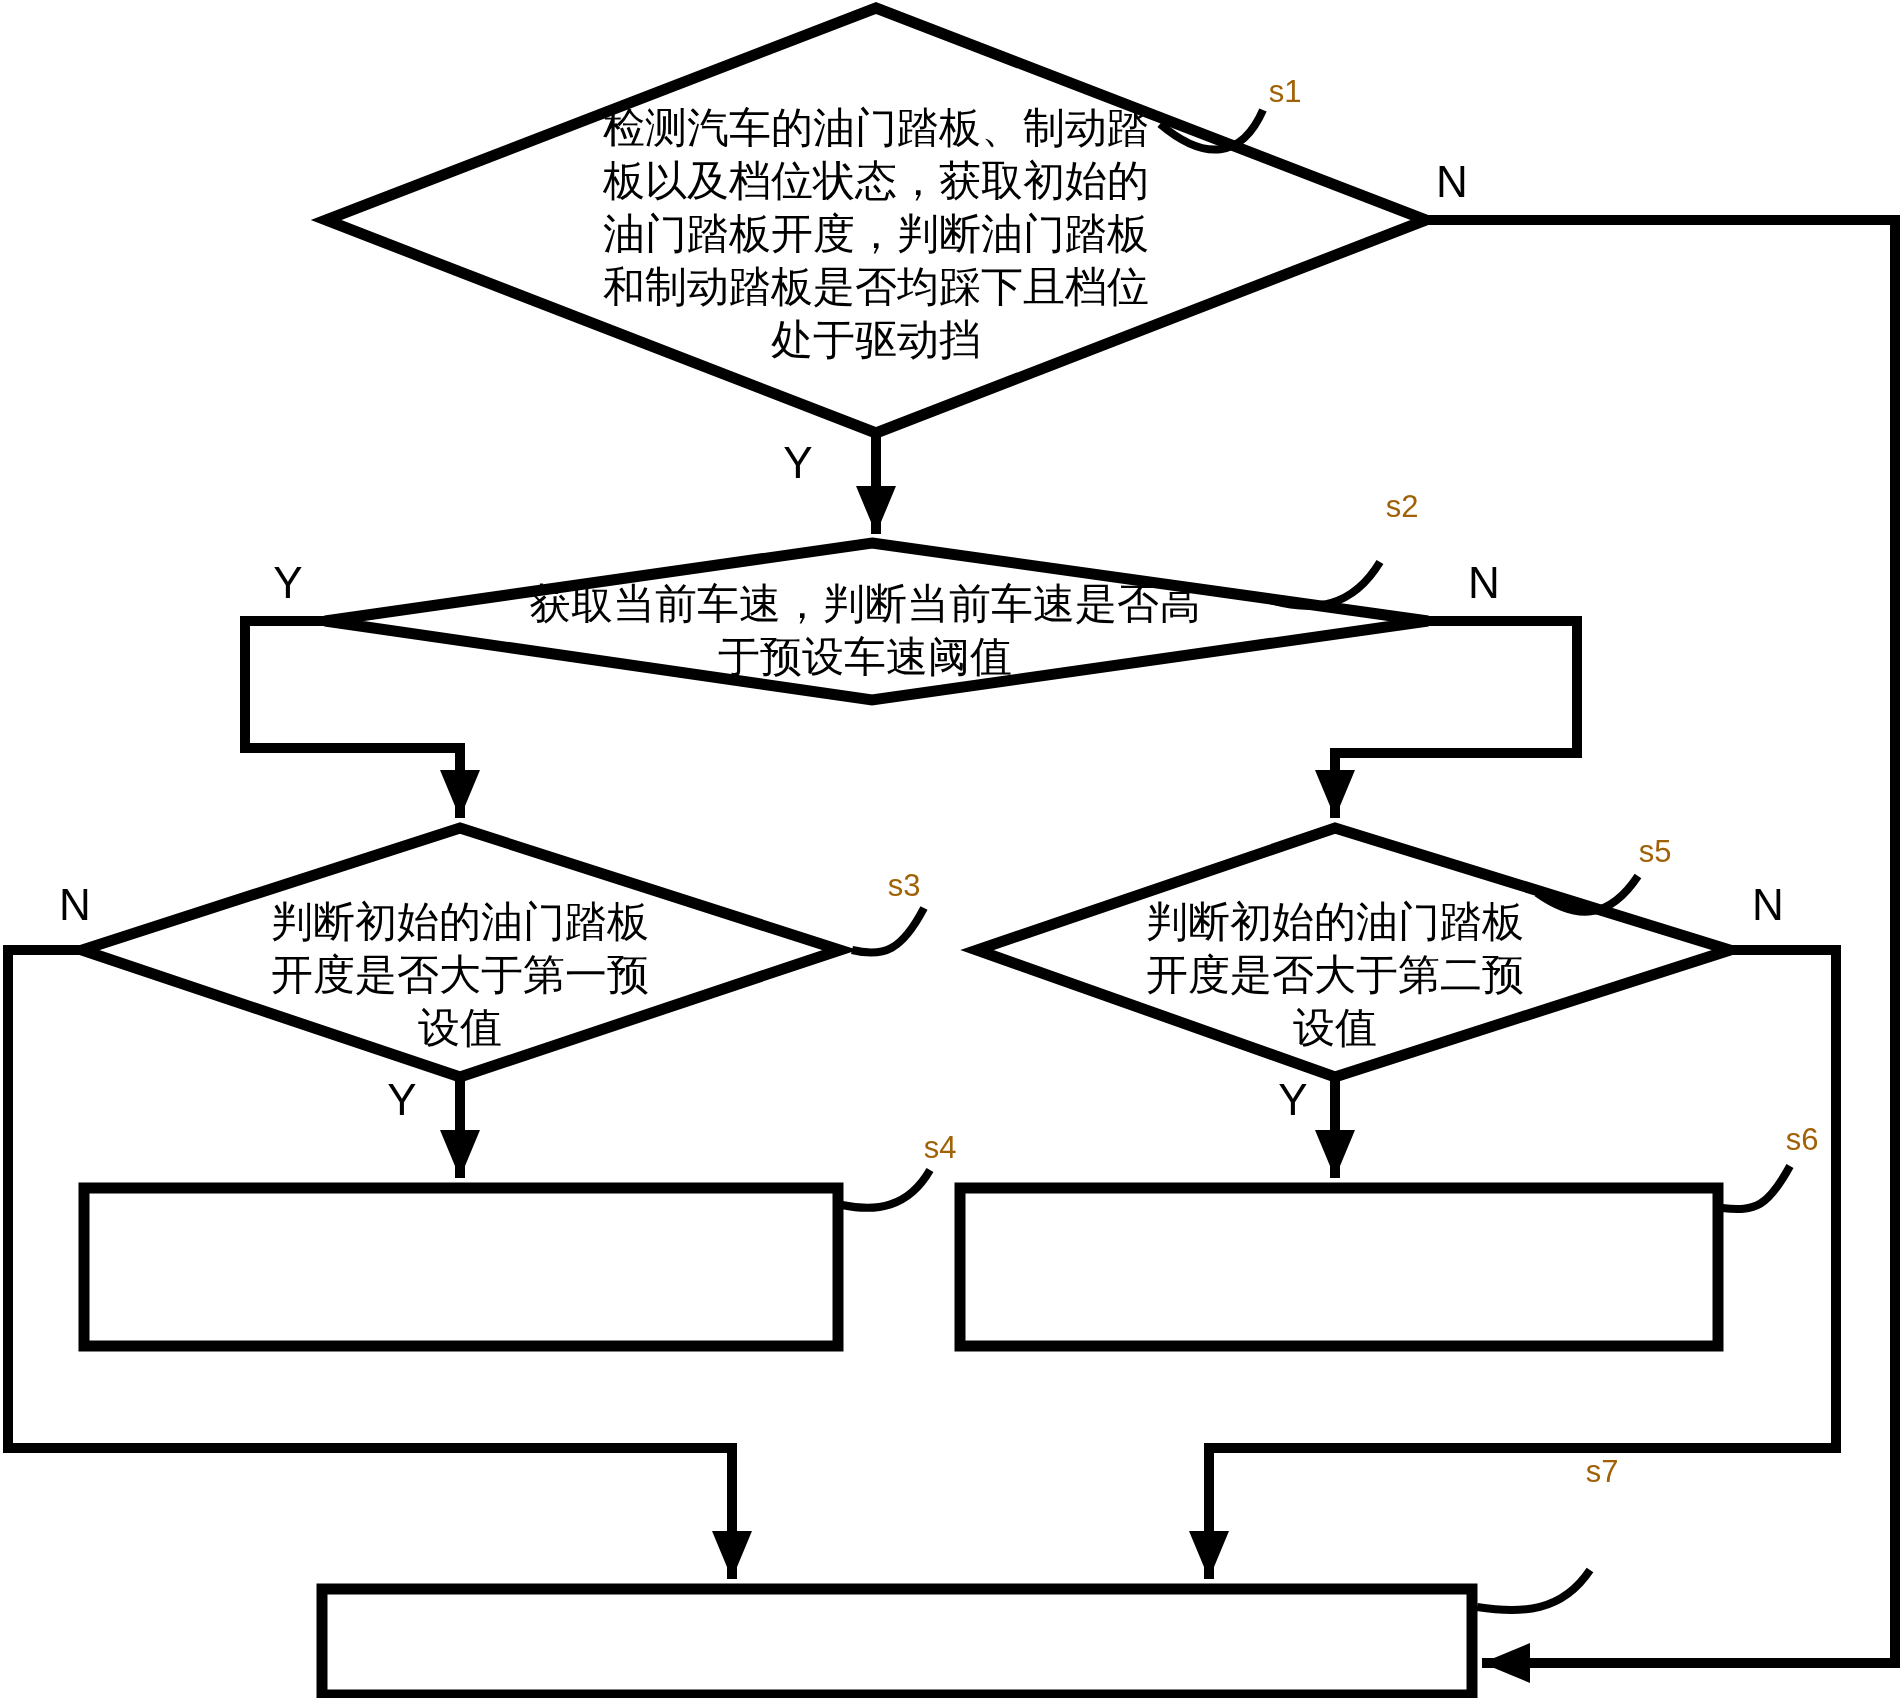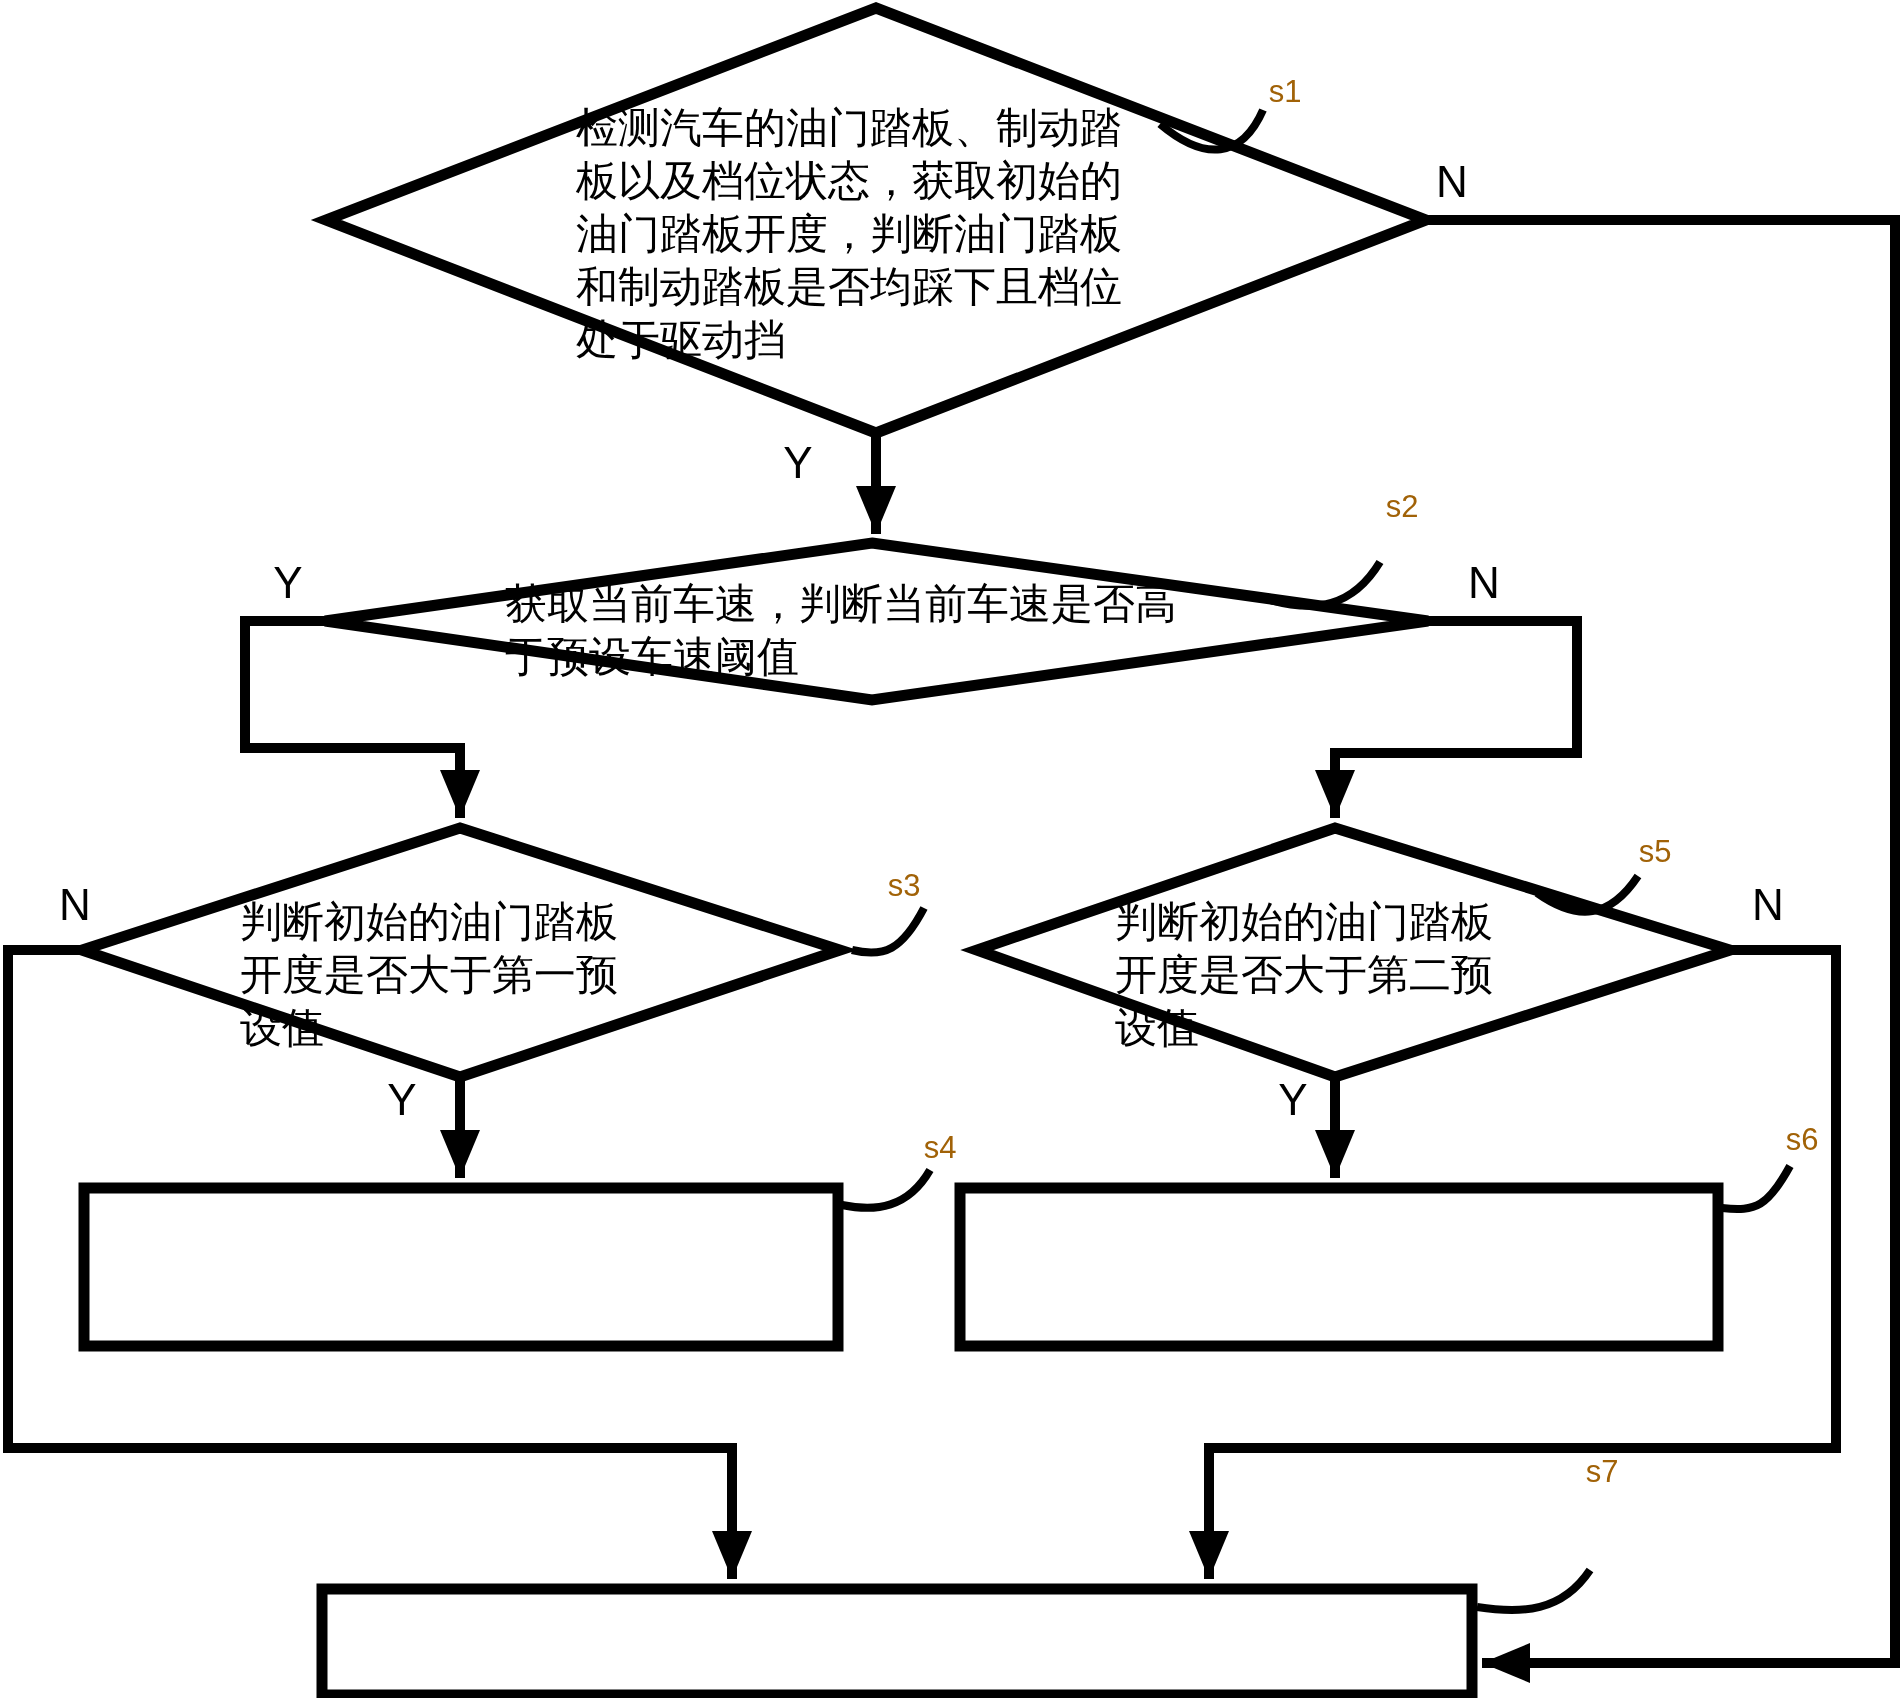--- a/index.html
+++ b/index.html
@@ -7,21 +7,21 @@
     position:relative;
     width:1902px;height:1698px;
     background:#ffffff;
     overflow:hidden;
     font-family:"Liberation Serif","DejaVu Serif",serif;
   }
   .canvas svg{position:absolute;left:0;top:0;}
   .txt{
     position:absolute;
     transform:translate(-50%,-50%);
-    text-align:left;
+    text-align:center;
     white-space:pre-line;
     color:#000;
   }
   .diamond-text{font-size:42px;line-height:53px;}
   .rect-text{font-size:42px;line-height:56px;}
   .step-label{
     position:absolute;transform:translate(-50%,-50%);
     font-family:"Liberation Sans","DejaVu Sans",sans-serif;
     font-size:31px;color:#a16207;white-space:nowrap;
   }

